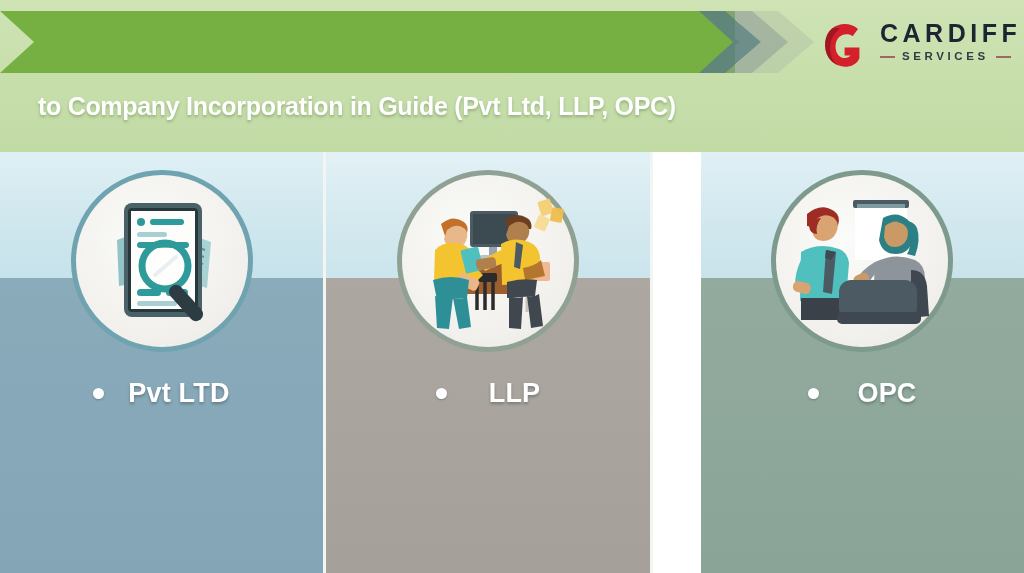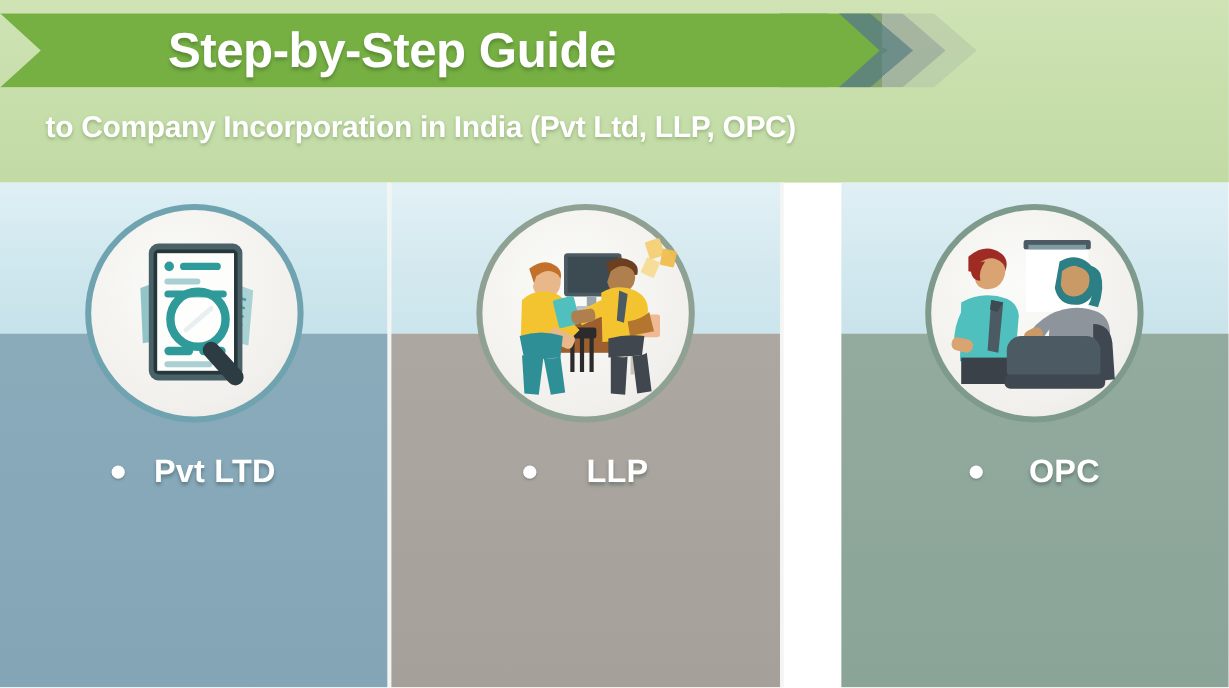--- a/index.html
+++ b/index.html
@@ -127,23 +127,44 @@
 
   <div class="header">
     <div class="header-tint"></div>
 
     <div class="ribbon"></div>
     <div class="ribbon-point"></div>
     <div class="chev chev-1"></div>
     <div class="chev chev-2"></div>
     <div class="chev chev-3"></div>
 
-    <div class="main-title">Step-by-Step Guide</div>
-    <div class="sub-title">to Company Incorporation in India (Pvt Ltd, LLP, OPC)</div>
-
+    <div class="sub-title">to Company Incorporation in Guide (Pvt Ltd, LLP, OPC)</div>
+
+    <div class="logo">
+      <div class="logo-mark">
+        <svg viewBox="0 0 52 52" width="52" height="52">
+          <path d="M40 10 C33 3.5 21.5 3.2 14 9.5 C6 16.2 5.2 29.5 10.4 38.2
+                   C15.2 46.2 26.4 50 34.6 46.2 C38.4 44.4 40.6 41.6 41.4 39.2
+                   L41.4 28.6 L26.6 28.6 L26.6 36.6 L32.6 36.6
+                   C30.4 39.4 25.4 40 21.8 37.4 C17.2 34 16.2 25.4 19.4 20.2
+                   C22.6 15 30.2 13.6 34.6 17.2 Z" fill="#d3202b"></path>
+          <path d="M14 9.5 C6 16.2 5.2 29.5 10.4 38.2 C12.6 41.8 16 44.6 19.8 46.2
+                   C14.6 42.6 11.4 34.6 12.2 26.6 C12.9 19.4 16.6 13.2 21.8 9.8
+                   C19.2 8.6 16.3 8.5 14 9.5 Z" fill="#8d1420" opacity=".75"></path>
+        </svg>
+      </div>
+      <div class="logo-text">
+        <div class="logo-name">CARDIFF</div>
+        <div class="logo-sub-row">
+          <span class="logo-dash"></span>
+          <span class="logo-sub">SERVICES</span>
+          <span class="logo-dash"></span>
+        </div>
+      </div>
+    </div>
   </div>
 
   <div class="panels">
 
     <div class="panel p1">
       <div class="sky sky-1"></div>
       <div class="ground g1"></div>
 
       <div class="badge">
         <div class="badge-ring r1"></div>

